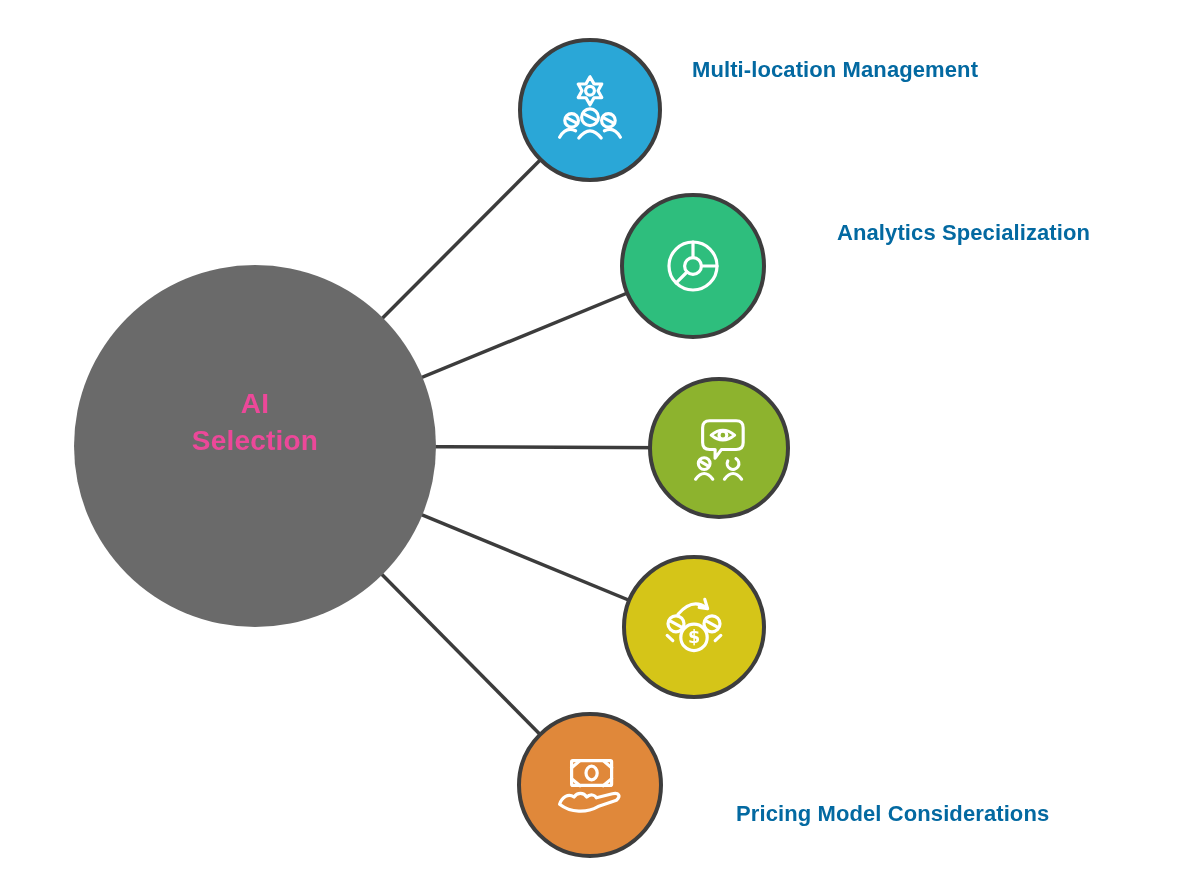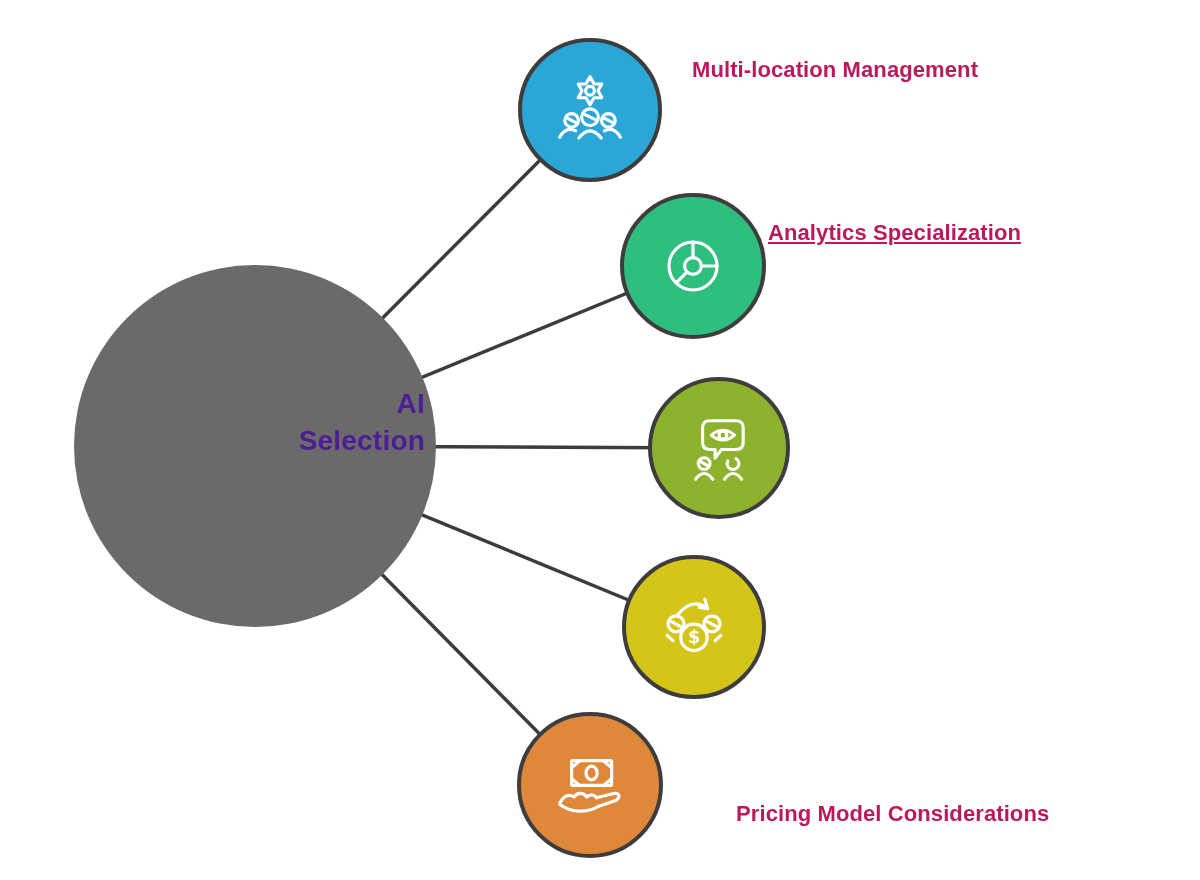--- a/index.html
+++ b/index.html
@@ -19,38 +19,38 @@
     position: absolute;
     left: 0;
     top: 0;
   }
   .center-label {
     position: absolute;
     left: 85px;
     top: 422px;
     width: 340px;
     transform: translateY(-50%);
-    text-align: right;
-    color: #4c1d95;
+    text-align: center;
+    color: #ec4899;
     font-size: 28px;
     font-weight: bold;
     line-height: 37px;
     letter-spacing: 0.2px;
   }
   .node-label {
     position: absolute;
     transform: translateY(-50%);
     white-space: nowrap;
-    color: #be185d;
+    color: #0369a1;
     font-size: 22px;
     font-weight: bold;
     letter-spacing: 0.1px;
   }
   .label-0 { left: 692px; top: 70px;  }
-  .label-1 { left: 768px; top: 233px; text-decoration: underline; }
+  .label-1 { left: 837px; top: 233px; }
   .label-2 { left: 828px; top: 447px; }
   .label-3 { left: 799px; top: 627px; }
   .label-4 { left: 692px; top: 814px; margin-left: 44px; }
 </style>
 </head>
 <body>
 
 <div class="canvas">
 
   <svg class="diagram-svg" width="1200" height="880" viewBox="0 0 1200 880">

